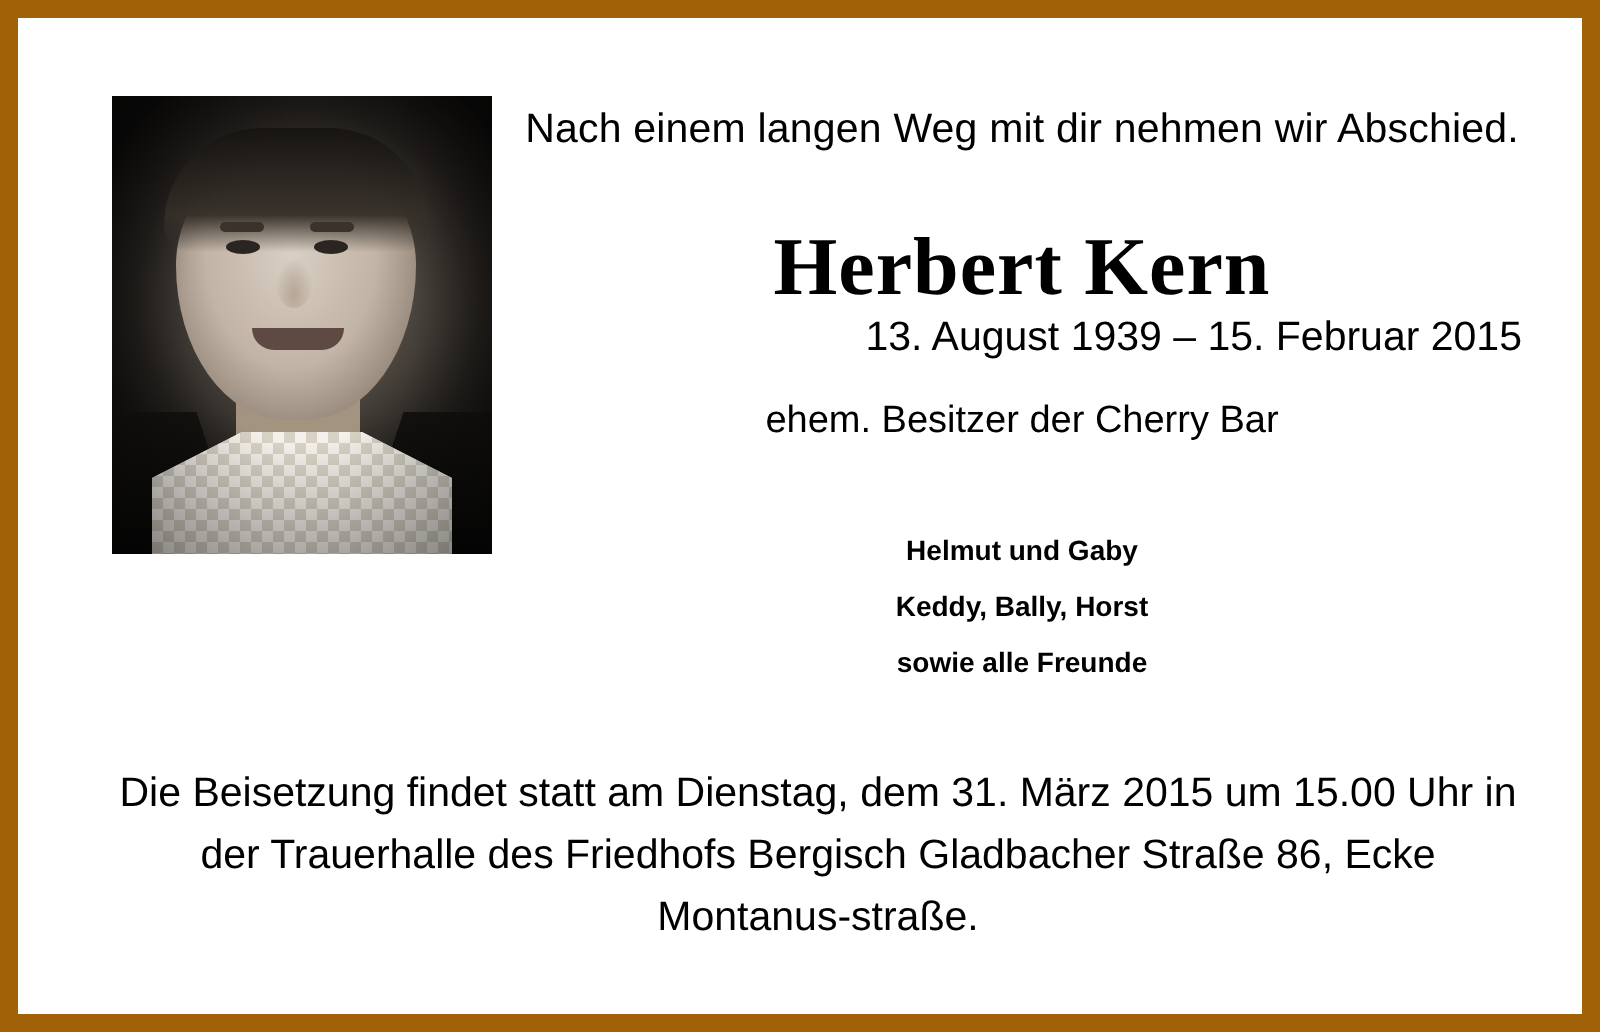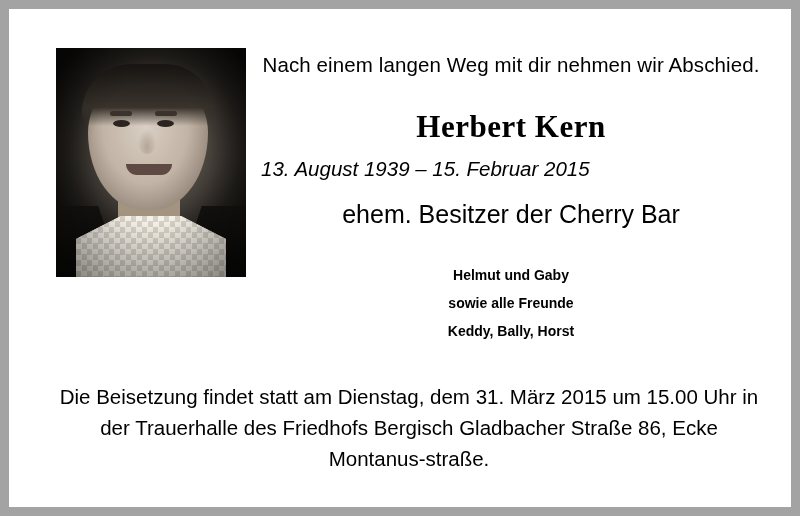--- a/index.html
+++ b/index.html
@@ -13,21 +13,21 @@
     font-family: "Liberation Sans", sans-serif;
     color: #000000;
     overflow: hidden;
   }
   .obituary {
     position: relative;
     width: 800px;
     height: 516px;
     box-sizing: border-box;
     background: #ffffff;
-    border: 9px solid #a3a3a3;
+    border: 9px solid #a16207;
   }
   .inner {
     position: relative;
     width: 100%;
     height: 100%;
     box-sizing: border-box;
     background: #ffffff;
   }
 
   
@@ -148,39 +148,38 @@
     letter-spacing: .1px;
   }
   .name {
     position: absolute;
     left: 252px;
     top: 100px;
     width: 500px;
     text-align: center;
     font-family: "Liberation Serif", serif;
     font-weight: bold;
-    font-size: 31px;
+    font-size: 41px;
     letter-spacing: .5px;
   }
   .dates {
     position: absolute;
     left: 252px;
     top: 148px;
     width: 500px;
-    text-align: left;
+    text-align: right;
     font-size: 20.5px;
-    font-style: italic;
   }
   .role {
     position: absolute;
     left: 252px;
     top: 191px;
     width: 500px;
     text-align: center;
-    font-size: 25px;
+    font-size: 19px;
   }
   .mourners {
     position: absolute;
     left: 252px;
     top: 252px;
     width: 500px;
     text-align: center;
     font-size: 14px;
     font-weight: bold;
     line-height: 28px;
@@ -218,20 +217,20 @@
       <div class="vignette"></div>
     </div>
 
     <div class="header-line">Nach einem langen Weg mit dir nehmen wir Abschied.</div>
     <div class="name">Herbert Kern</div>
     <div class="dates">13. August 1939 – 15. Februar 2015</div>
     <div class="role">ehem. Besitzer der Cherry Bar</div>
 
     <div class="mourners">
       <div>Helmut und Gaby</div>
+      <div>Keddy, Bally, Horst</div>
       <div>sowie alle Freunde</div>
-      <div>Keddy, Bally, Horst</div>
     </div>
 
     <div class="footer">Die Beisetzung findet statt am Dienstag, dem 31. März 2015 um 15.00 Uhr in der Trauerhalle des Friedhofs Bergisch Gladbacher Straße 86, Ecke Montanus-straße.</div>
 
   </div>
 </div>
 
 </body></html>

